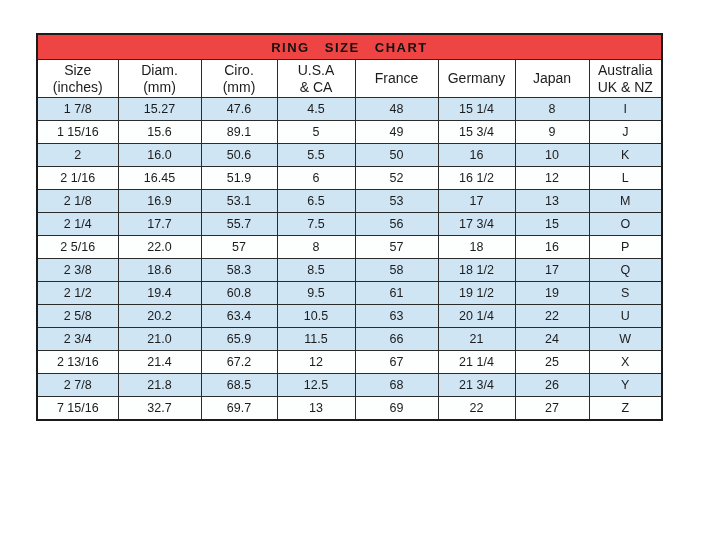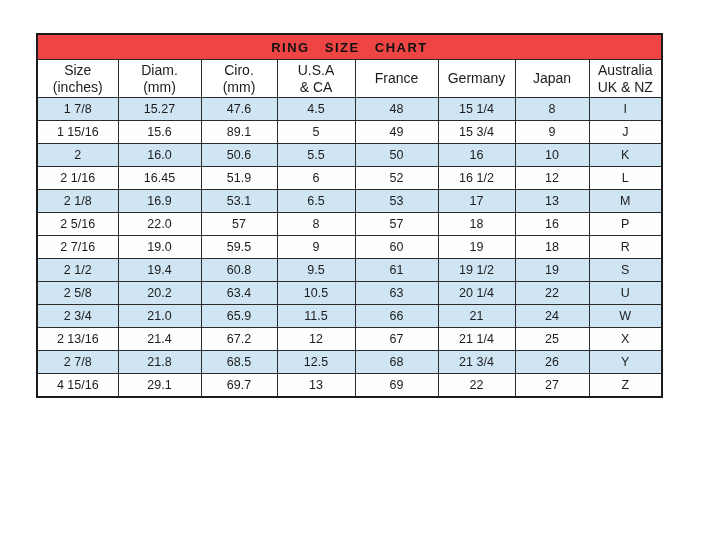--- a/index.html
+++ b/index.html
@@ -156,39 +156,49 @@
         <tr class="alt">
           <td>2 1/8</td>
           <td>16.9</td>
           <td>53.1</td>
           <td>6.5</td>
           <td>53</td>
           <td>17</td>
           <td>13</td>
           <td>M</td>
         </tr>
+        <tr class="alt">
+          <td>2 1/4</td>
+          <td>17.7</td>
+          <td>55.7</td>
+          <td>7.5</td>
+          <td>56</td>
+          <td>17 3/4</td>
+          <td>15</td>
+          <td>O</td>
+        </tr>
         <tr>
           <td>2 5/16</td>
           <td>22.0</td>
           <td>57</td>
           <td>8</td>
           <td>57</td>
           <td>18</td>
           <td>16</td>
           <td>P</td>
         </tr>
-        <tr>
-          <td>2 7/16</td>
-          <td>19.0</td>
-          <td>59.5</td>
-          <td>9</td>
-          <td>60</td>
-          <td>19</td>
-          <td>18</td>
-          <td>R</td>
+        <tr class="alt">
+          <td>2 3/8</td>
+          <td>18.6</td>
+          <td>58.3</td>
+          <td>8.5</td>
+          <td>58</td>
+          <td>18 1/2</td>
+          <td>17</td>
+          <td>Q</td>
         </tr>
         <tr class="alt">
           <td>2 1/2</td>
           <td>19.4</td>
           <td>60.8</td>
           <td>9.5</td>
           <td>61</td>
           <td>19 1/2</td>
           <td>19</td>
           <td>S</td>
@@ -227,22 +237,22 @@
           <td>2 7/8</td>
           <td>21.8</td>
           <td>68.5</td>
           <td>12.5</td>
           <td>68</td>
           <td>21 3/4</td>
           <td>26</td>
           <td>Y</td>
         </tr>
         <tr>
-          <td>4 15/16</td>
-          <td>29.1</td>
+          <td>7 15/16</td>
+          <td>32.7</td>
           <td>69.7</td>
           <td>13</td>
           <td>69</td>
           <td>22</td>
           <td>27</td>
           <td>Z</td>
         </tr>
       </tbody>
   </table>
 </div>

